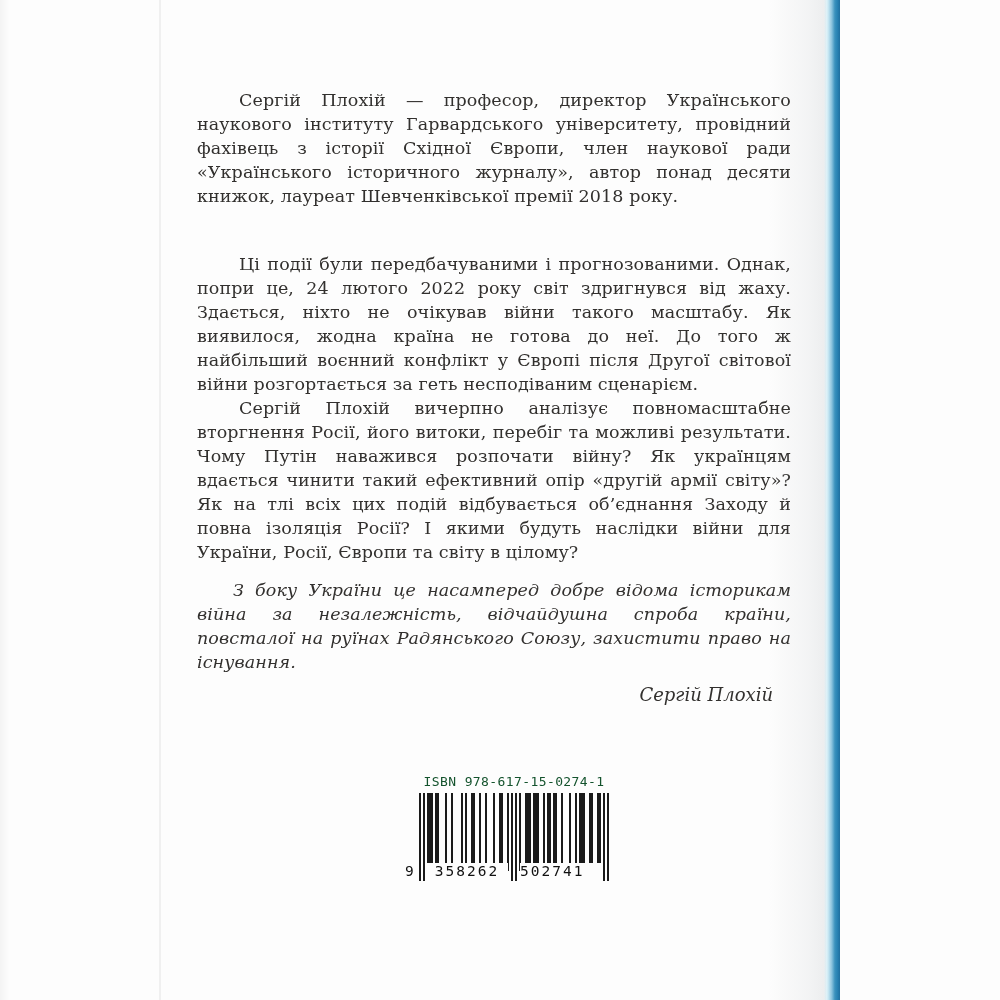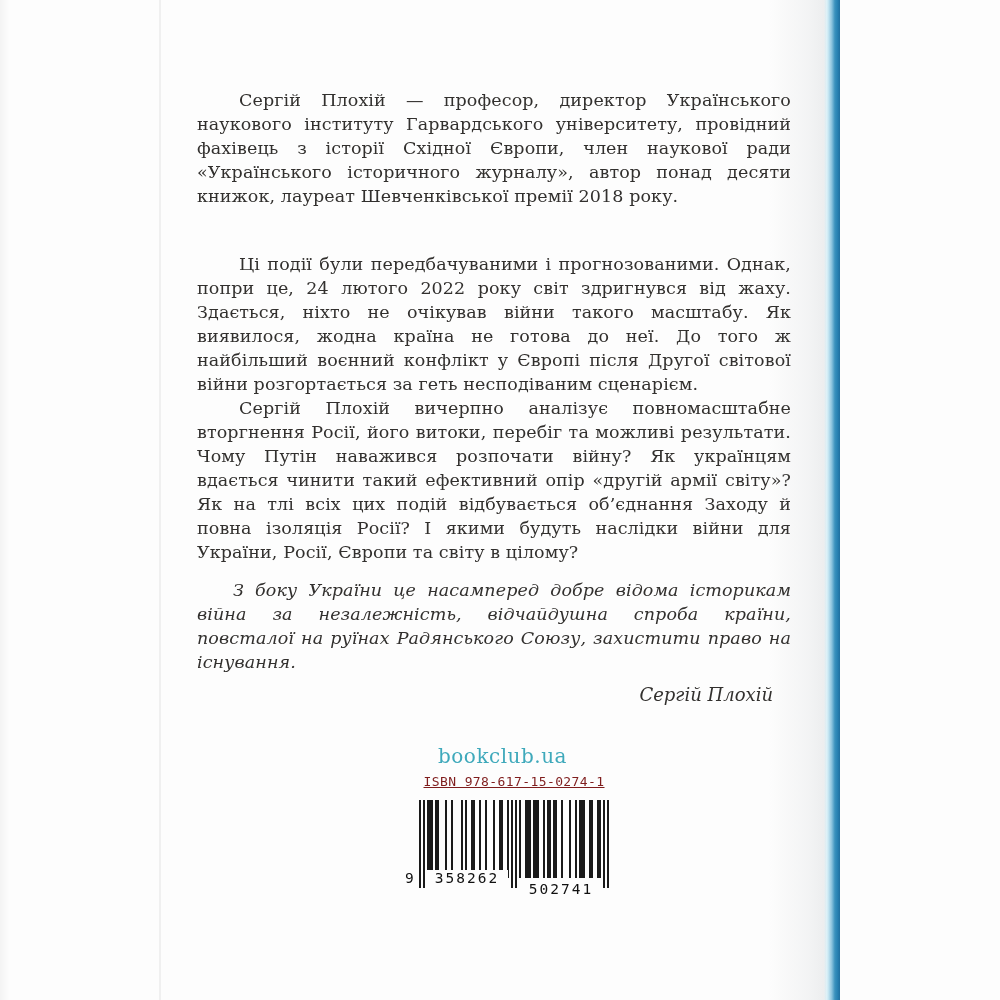--- a/index.html
+++ b/index.html
@@ -85,39 +85,38 @@
   .barcode-block {
     position: absolute;
     top: 774px;
     left: 419px;
     width: 190px;
   }
   .isbn-text {
     font-family: "DejaVu Sans Mono", "Liberation Mono", monospace;
     font-size: 13px;
     letter-spacing: 0.4px;
-    color: #7f1d1d;
+    color: #14532d;
     text-align: center;
     white-space: nowrap;
-    margin-bottom: 11px;
-    text-decoration: underline;
+    margin-bottom: 4px;
   }
   .bars-wrap { position: relative; width: 190px; height: 90px; }
   .bars-wrap svg { display: block; }
   .barcode-digits span {
     position: absolute;
     font-family: "DejaVu Sans Mono", "Liberation Mono", monospace;
     font-size: 14.5px;
     color: #111;
     background: #fdfdfd;
     line-height: 16px;
   }
   .digit-first { left: -14px; top: 70px; }
   .digit-left  { left: 7px;  top: 70px; width: 82px; text-align: center; letter-spacing: 2px; }
-  .digit-right { left: 101px; top: 70px; width: 82px; text-align: center; letter-spacing: 2px; margin-top: 11px; }
+  .digit-right { left: 101px; top: 70px; width: 82px; letter-spacing: 2px; }
 </style>
 </head>
 <body>
 
 <div class="page">
 
   <div class="left-scan-shade"></div>
   <div class="page-edge-left"></div>
 
   <div class="content">
@@ -129,21 +128,20 @@
       <p class="para">Сергій Плохій вичерпно аналізує повномасштабне вторгнення Росії, його витоки, перебіг та можливі результати. Чому Путін наважився розпочати війну? Як українцям вдається чинити такий ефективний опір «другій армії світу»? Як на тлі всіх цих подій відбувається об’єднання Заходу й повна ізоляція Росії? І якими будуть наслідки війни для України, Росії, Європи та світу в цілому?</p>
     </div>
 
     <div class="quote-block">
       <p class="para quote">З боку України це насамперед добре відома історикам війна за незалежність, відчайдушна спроба країни, повсталої на руїнах Радянського Союзу, захистити право на існування.</p>
       <p class="quote-author">Сергій Плохій</p>
     </div>
 
   </div>
 
-  <div class="website" id="website-link" style="color: rgb(63, 169, 187);">bookclub.ua</div>
 
   <div class="barcode-block">
     <div class="isbn-text">ISBN 978-617-15-0274-1</div>
     <div class="bars-wrap">
       <svg id="barcode-svg" width="190" height="90" viewBox="0 0 190 90">
           <rect x="0" y="0" width="2" height="88" fill="#1a1a1a"></rect>
           <rect x="4" y="0" width="2" height="88" fill="#1a1a1a"></rect>
           <rect x="8" y="0" width="2" height="78" fill="#1a1a1a"></rect>
           <rect x="10" y="0" width="2" height="78" fill="#1a1a1a"></rect>
           <rect x="12" y="0" width="2" height="78" fill="#1a1a1a"></rect>

